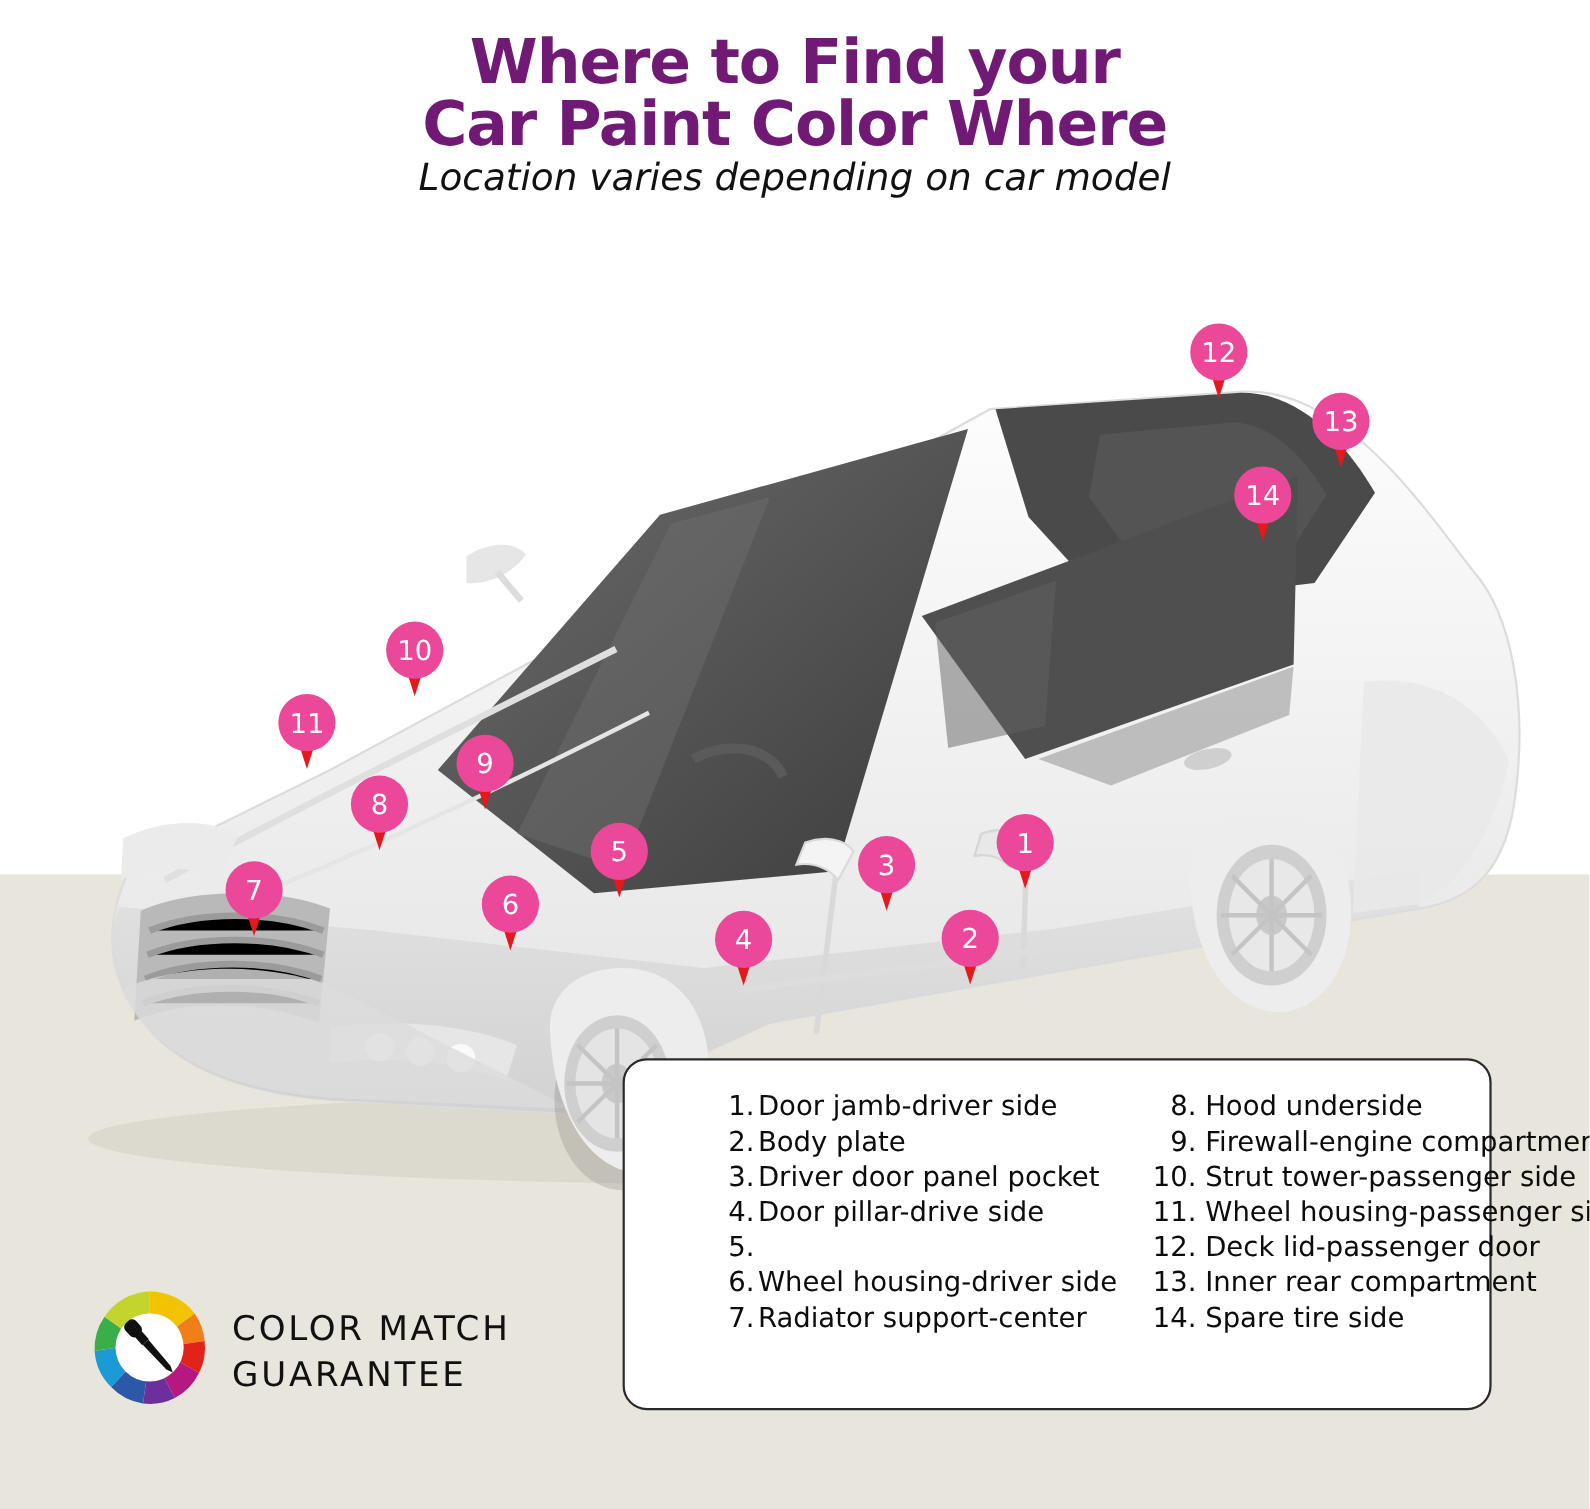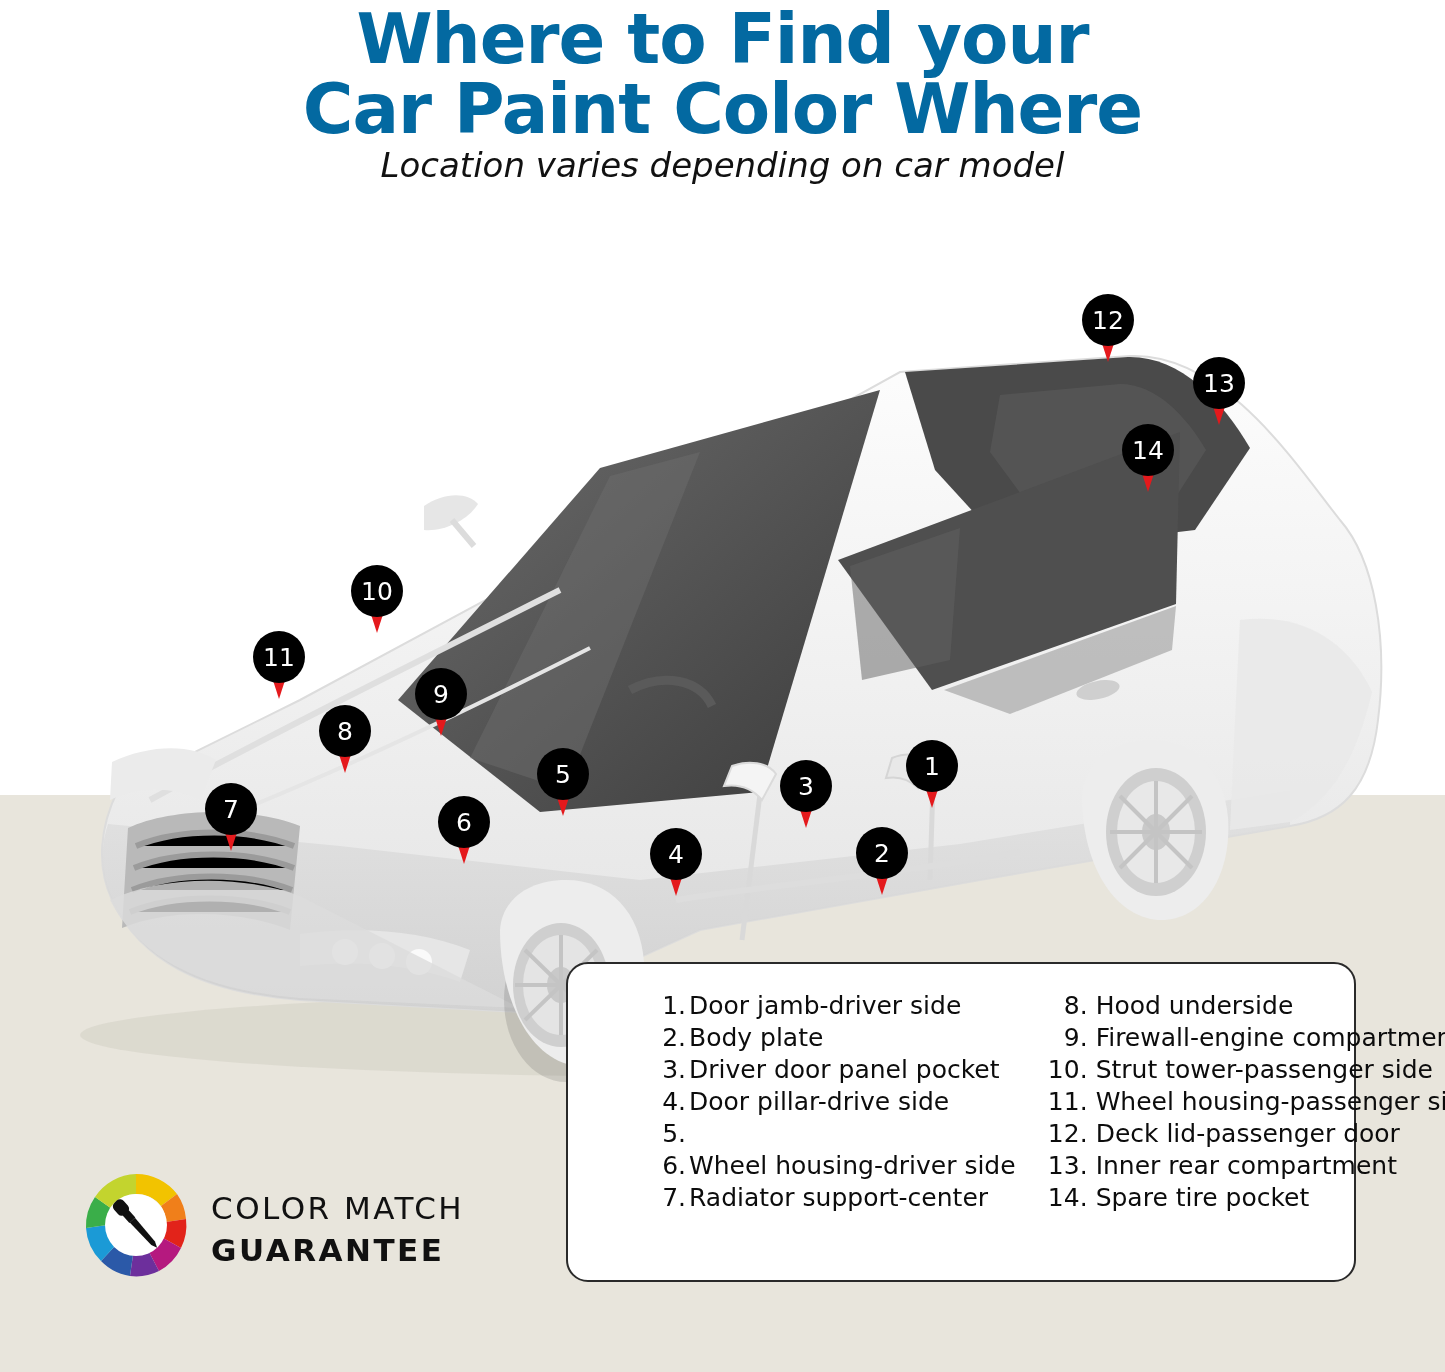--- a/index.html
+++ b/index.html
@@ -18,25 +18,25 @@
   
   #header {
     position: absolute;
     top: 0; left: 0;
     width: 1445px;
     text-align: center;
   }
   #title {
     font-family: "DejaVu Sans", sans-serif;
     font-weight: bold;
-    font-size: 69px;
+    font-size: 56px;
     line-height: 1.02;
     letter-spacing: -1px;
-    color: #0369a1;
-    margin: 4px 0 0 0;
+    color: #701a75;
+    margin: 28px 0 0 0;
     padding: 0 60px;
   }
   #title .l2 { display: block; }
   #subtitle {
     font-family: "DejaVu Sans", sans-serif;
     font-style: italic;
     font-size: 34px;
     color: #111111;
   }
 
@@ -68,21 +68,21 @@
     width: 52px;
     height: 52px;
     margin-left: -26px;
     margin-top: -26px;
   }
   .marker .bubble {
     position: absolute;
     left: 0; top: 0;
     width: 52px;
     height: 52px;
-    background: #000000;
+    background: #ec4899;
     border-radius: 50% 50% 50% 50%;
     box-sizing: border-box;
     color: #ffffff;
     font-family: "DejaVu Sans", sans-serif;
     font-size: 25px;
     font-weight: normal;
     display: flex;
     align-items: center;
     justify-content: center;
     line-height: 1;
@@ -159,21 +159,21 @@
     font-size: 31px;
     letter-spacing: 2.5px;
     color: #111111;
     font-weight: normal;
   }
   #brand-line2 {
     font-family: "DejaVu Sans", sans-serif;
     font-size: 31px;
     letter-spacing: 2.5px;
     color: #111111;
-    font-weight: bold;
+    font-weight: normal;
     margin-top: 6px;
   }
 </style>
 </head>
 <body>
 
 <div id="scene">
 
   <div id="ground"></div>
 
@@ -396,21 +396,21 @@
     <div class="legend-item">
       <span class="num">12.</span>
       <span>Deck lid-passenger door</span>
     </div>
     <div class="legend-item">
       <span class="num">13.</span>
       <span>Inner rear compartment</span>
     </div>
     <div class="legend-item">
       <span class="num">14.</span>
-      <span>Spare tire pocket</span>
+      <span>Spare tire side</span>
     </div>
   </div>
 </div>
 
 <div id="brand">
   <svg id="brand-mark" viewBox="0 0 106 106">
     <g>
       <path d="M53 2 A51 51 0 0 1 94 22 L78 34 A31 31 0 0 0 53 22 Z" fill="#f2c300"></path>
       <path d="M94 22 A51 51 0 0 1 103 47 L83 50 A31 31 0 0 0 78 34 Z" fill="#f07f1a"></path>
       <path d="M103 47 A51 51 0 0 1 98 76 L80 66 A31 31 0 0 0 83 50 Z" fill="#e2231a"></path>

